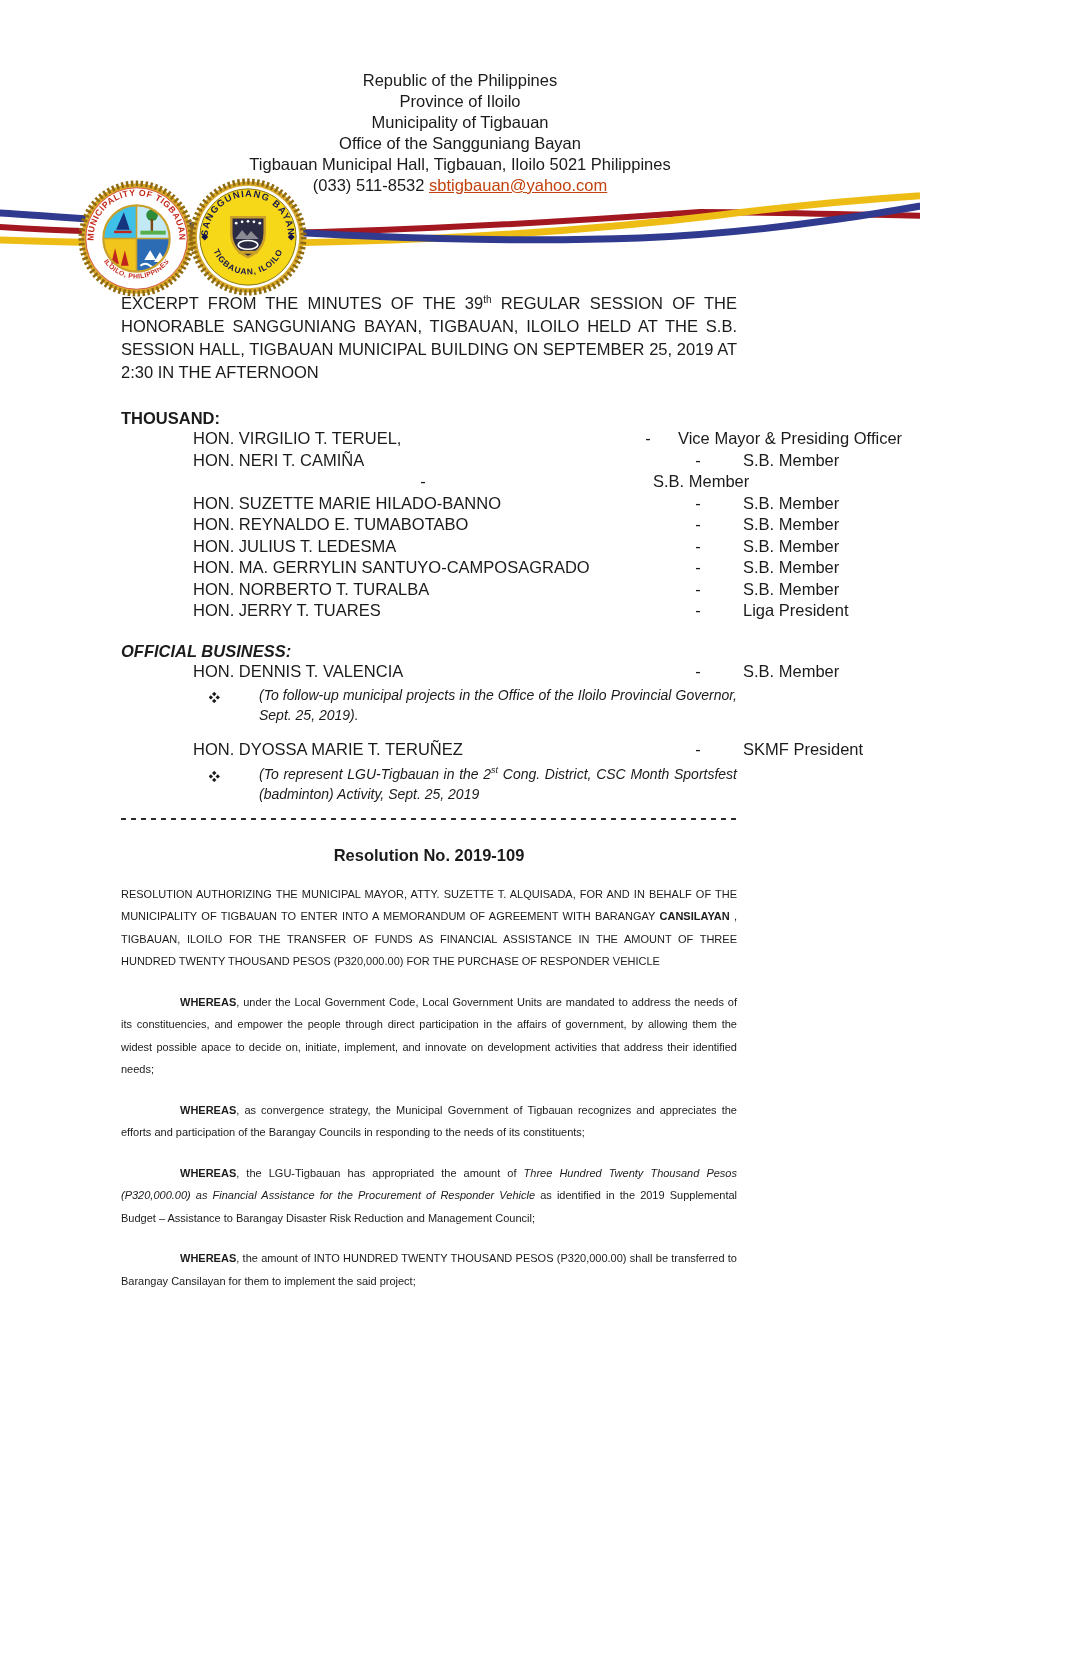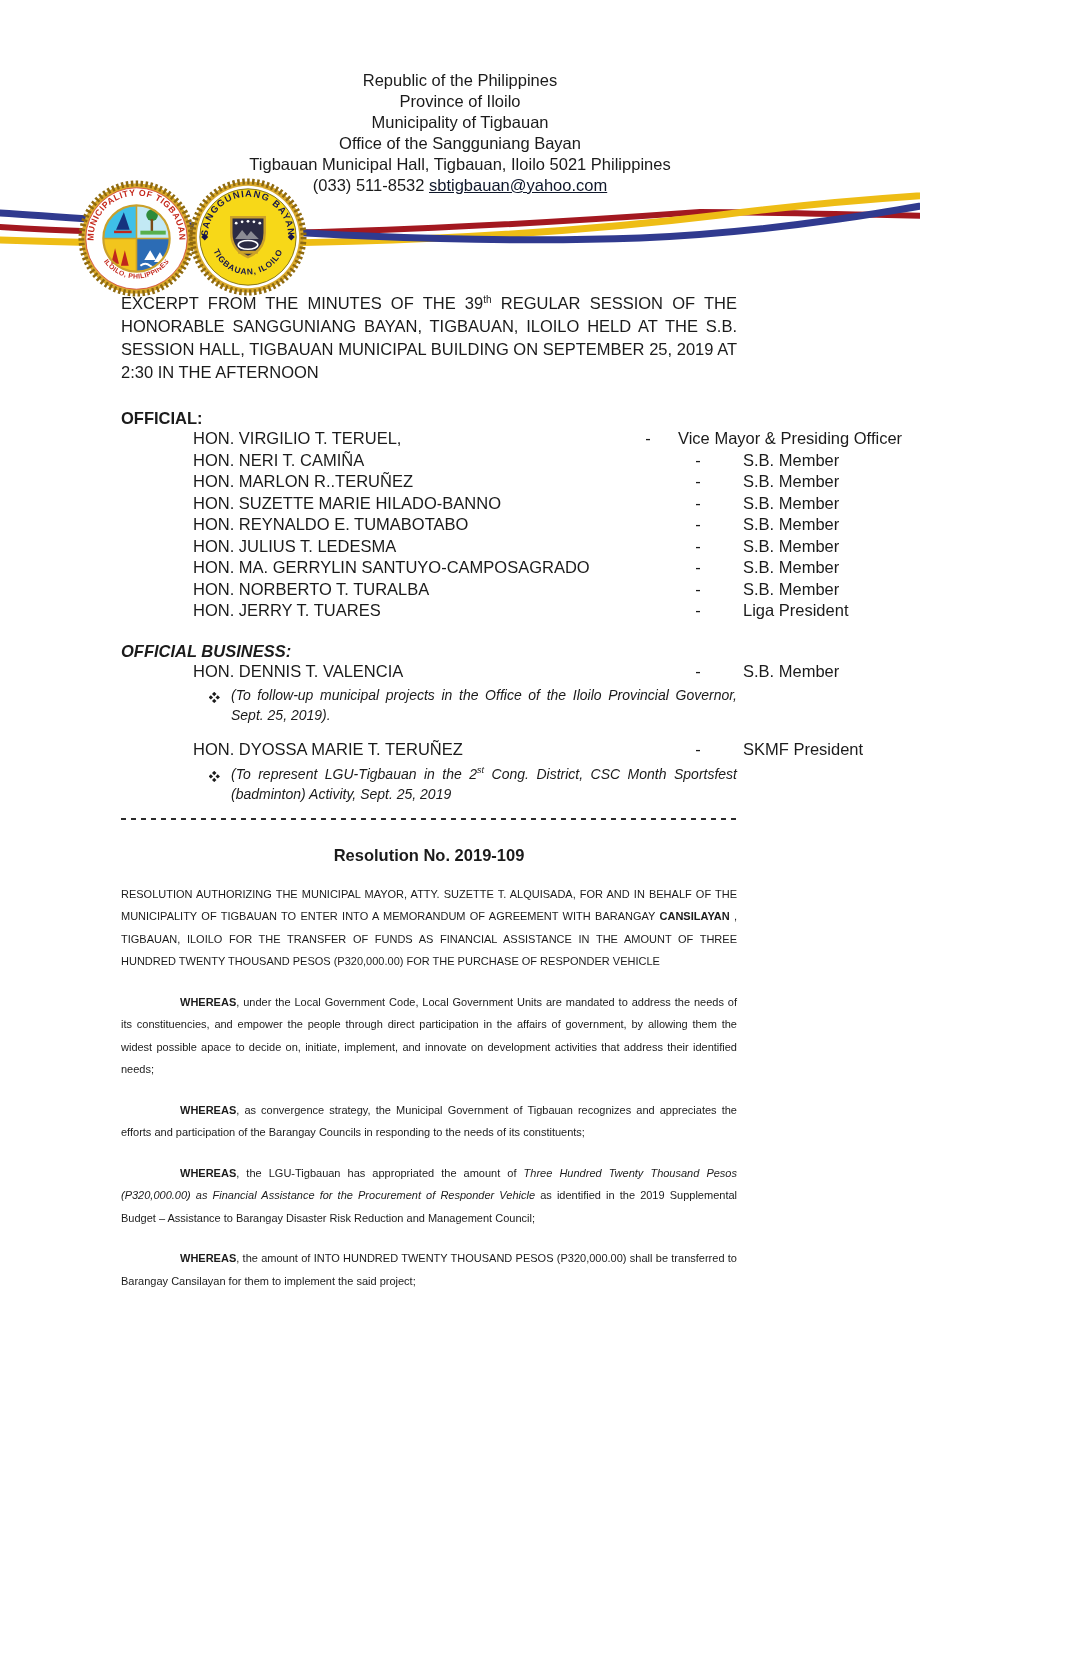--- a/index.html
+++ b/index.html
@@ -2,21 +2,21 @@
 <html><head>
 <meta charset="utf-8">
 <style>
   html,body{margin:0;padding:0;background:#ffffff;}
   body{width:1088px;height:1664px;font-family:"Liberation Sans","DejaVu Sans",sans-serif;color:#1b1b1b;}
   .page{position:relative;width:920px;height:1664px;background:#fff;overflow:hidden;}
 
   
   .header{padding-top:70px;text-align:center;font-size:16.5px;line-height:21px;position:relative;z-index:3;}
   .header .hline{white-space:nowrap;}
-  .email-link{text-decoration:underline;color:#0f172a;}
+  .email-link{text-decoration:underline;color:#c2410c;}
 
   
   .emblem-layer{position:absolute;top:158px;left:0;width:1088px;height:150px;z-index:1;}
   .ribbons{position:absolute;top:0;left:0;}
   .seal{position:absolute;z-index:2;}
   .seal-muni{left:78px;top:22px;}
   .seal-sb{left:189px;top:20px;}
 
   
   .content{position:relative;z-index:2;margin-left:121px;margin-right:183px;}
@@ -26,21 +26,21 @@
 
   .present-label{font-weight:bold;font-size:16.5px;margin-top:25px;}
   .ob-label{font-weight:bold;font-style:italic;font-size:16.5px;margin-top:20px;}
 
   .member-row{display:grid;grid-template-columns:460px 90px 1fr;padding-left:72px;font-size:16.5px;line-height:21.5px;}
   .member-row.row-first{grid-template-columns:425px 60px 1fr;}
   .name-cell{white-space:nowrap;}
   .dash-cell{text-align:center;}
   .role-cell{text-align:center;white-space:nowrap;}
 
-  .note{display:flex;padding-left:88px;margin:3px 0 14px 0;font-style:italic;font-size:14px;line-height:20px;}
+  .note{display:flex;padding-left:88px;margin:3px 0 14px 0;font-style:italic;font-size:14px;line-height:20px;gap:28px;}
   .note .marker{flex:0 0 22px;padding-top:3px;}
   .note .ntext{flex:1;text-align:justify;}
   sup.st{font-size:9px;vertical-align:super;line-height:0;}
 
   .dashed-sep{height:2px;margin-top:12px;background:repeating-linear-gradient(90deg,#2b2b2b 0 5px,transparent 5px 10px);}
 
   .res-title{text-align:center;font-weight:bold;font-size:16.5px;margin-top:26px;}
   .para{font-size:11px;line-height:22.5px;text-align:justify;margin:18px 0 0 0;}
   .para .lead{font-weight:bold;}
   .para .it{font-style:italic;}
@@ -132,34 +132,33 @@
       <ellipse cx="60" cy="68" rx="10" ry="4.5" fill="none" stroke="#ffffff" stroke-width="1.6"></ellipse>
       <rect x="50" y="74" width="20" height="3" fill="#caa02a"></rect>
     </svg>
   </div>
 
   <div class="content">
     <div class="spacer"></div>
 
     <p class="excerpt"><span>EXCERPT FROM THE MINUTES OF THE 39</span><sup class="ord">th</sup><span> REGULAR SESSION OF THE HONORABLE SANGGUNIANG BAYAN, TIGBAUAN, ILOILO HELD AT THE S.B. SESSION HALL, TIGBAUAN MUNICIPAL BUILDING ON SEPTEMBER 25, 2019 AT 2:30 IN THE AFTERNOON</span></p>
 
-    <div class="present-label">OFFICIAL:</div>
+    <div class="present-label">THOUSAND:</div>
 
     <div class="member-row row-first">
       <span class="name-cell">HON. VIRGILIO T. TERUEL,</span>
       <span class="dash-cell">-</span>
       <span class="role-cell">Vice Mayor &amp; Presiding Officer</span>
     </div>
     <div class="member-row">
       <span class="name-cell">HON. NERI T. CAMIÑA</span>
       <span class="dash-cell">-</span>
       <span class="role-cell">S.B. Member</span>
     </div>
     <div class="member-row">
-      <span class="name-cell">HON. MARLON R..TERUÑEZ</span>
       <span class="dash-cell">-</span>
       <span class="role-cell">S.B. Member</span>
     </div>
     <div class="member-row">
       <span class="name-cell">HON. SUZETTE MARIE HILADO-BANNO</span>
       <span class="dash-cell">-</span>
       <span class="role-cell">S.B. Member</span>
     </div>
     <div class="member-row">
       <span class="name-cell">HON. REYNALDO E. TUMABOTABO</span>

